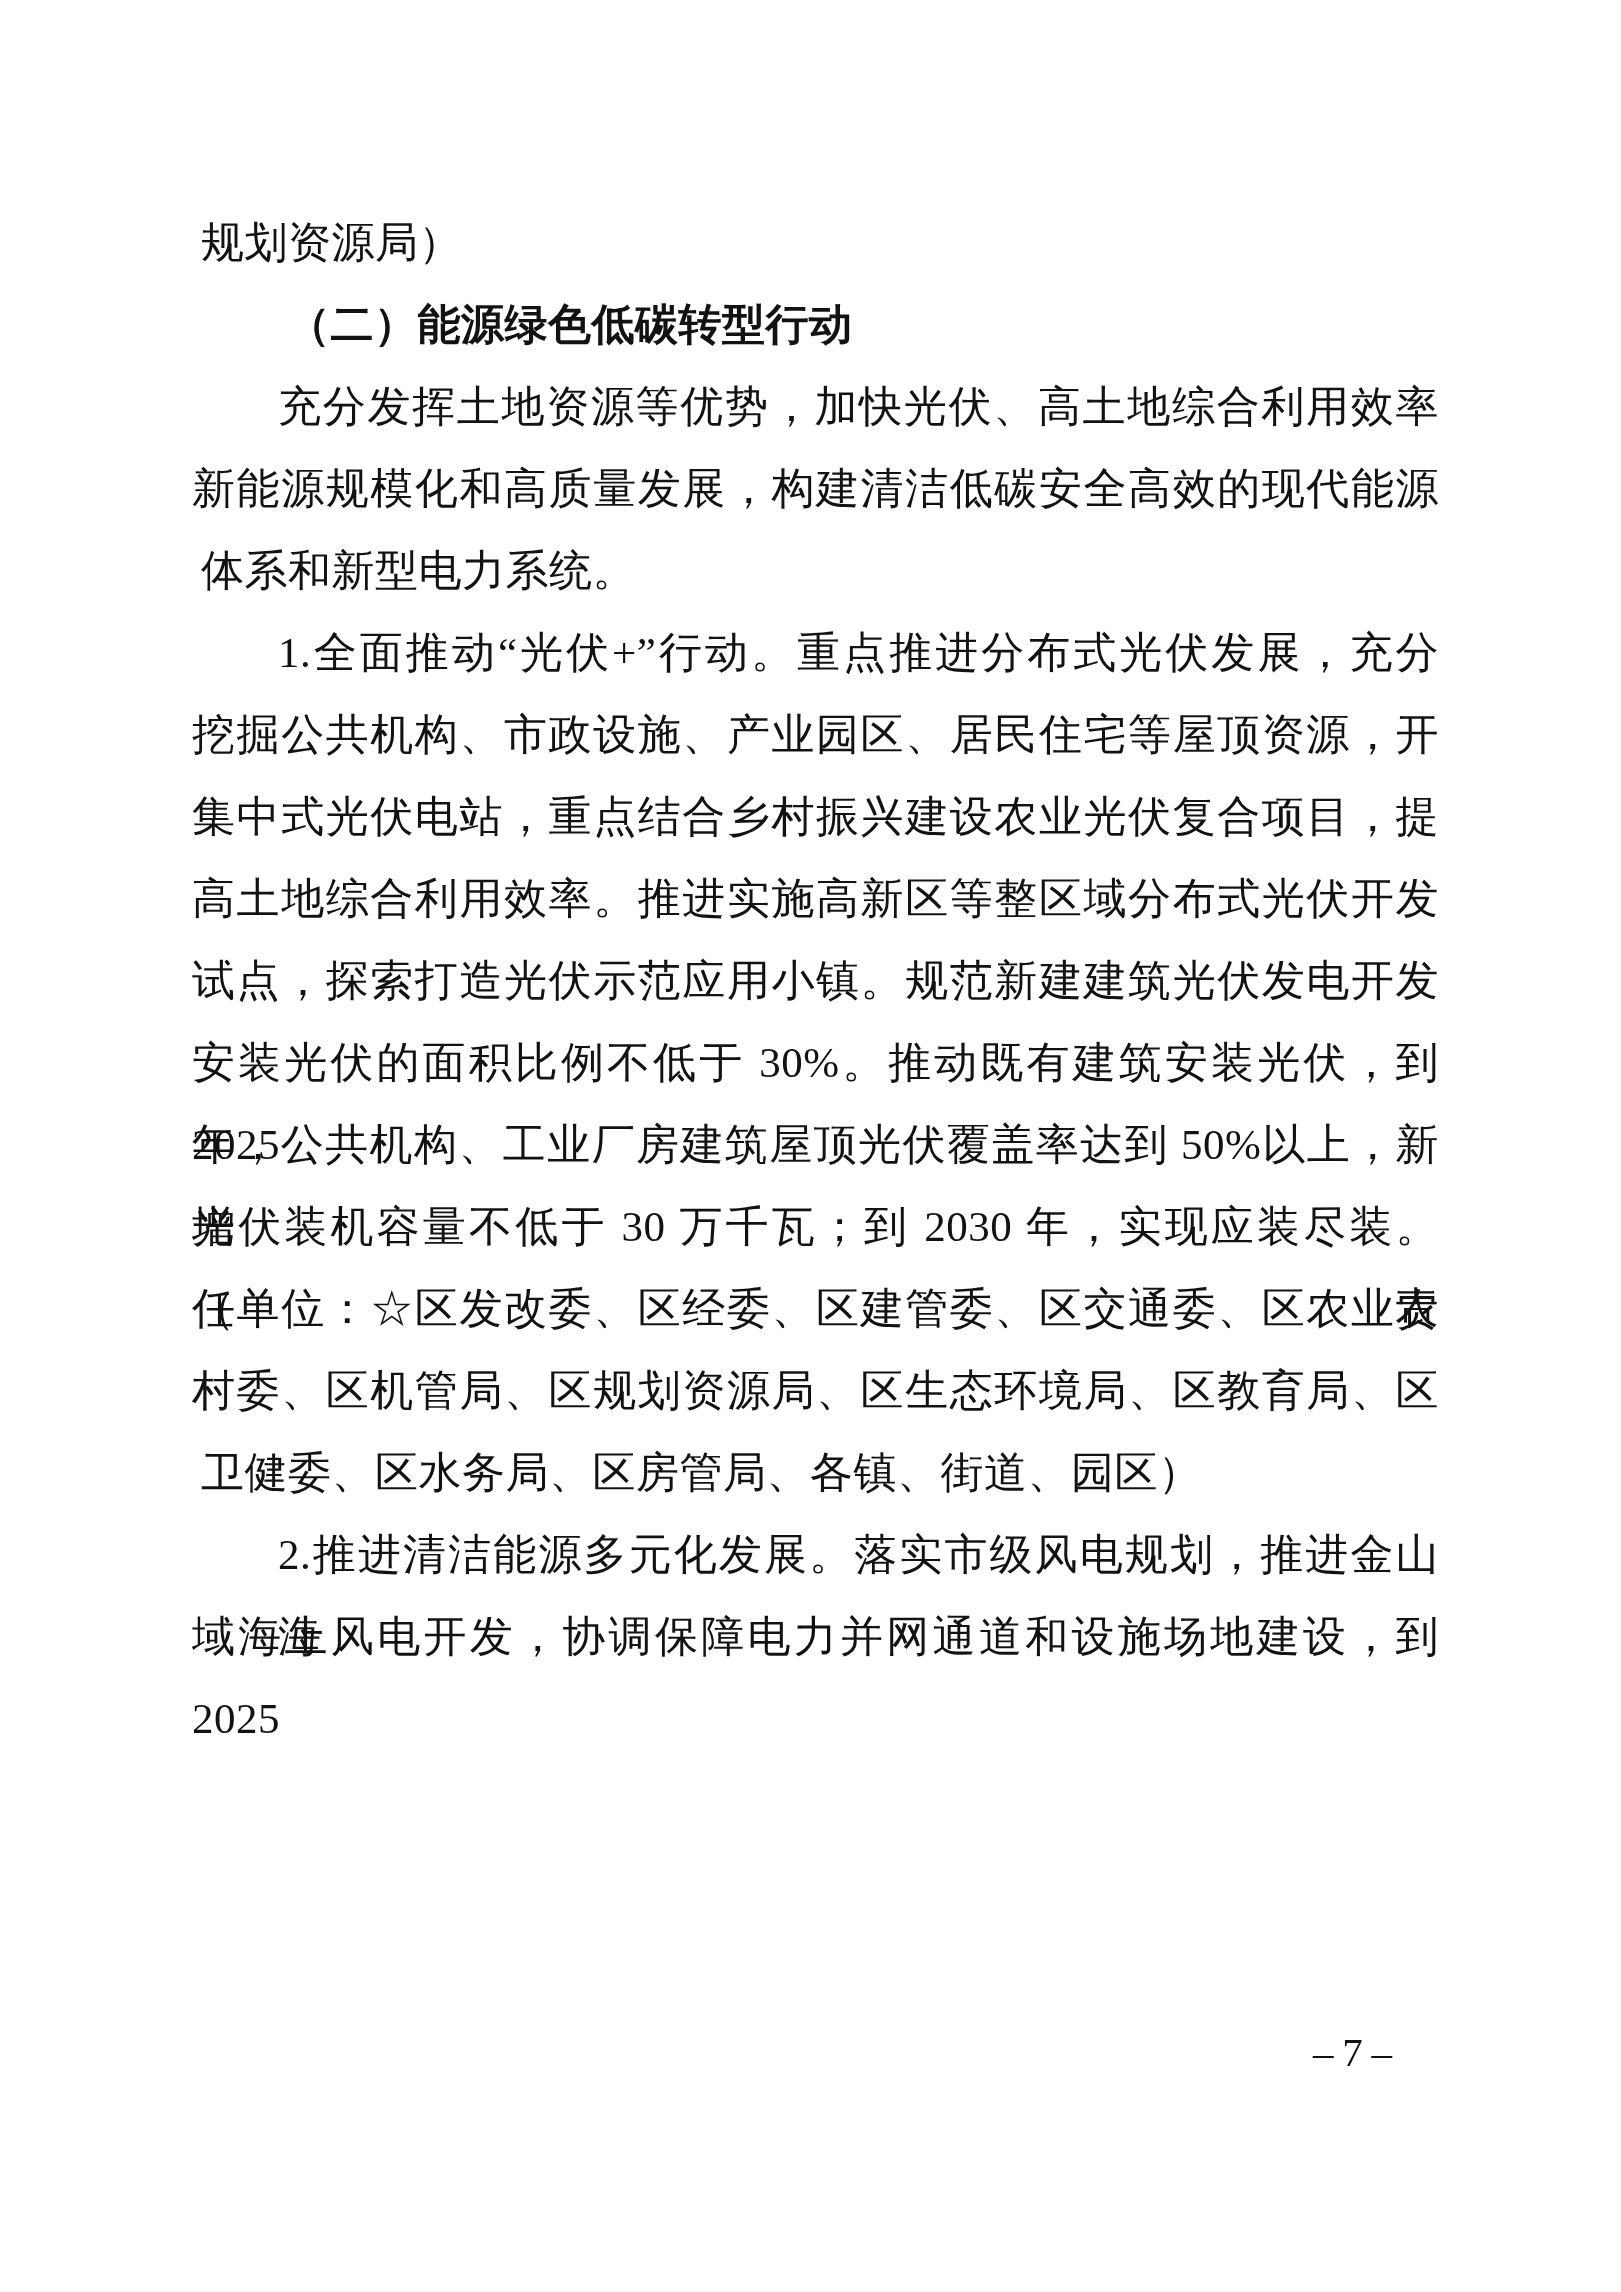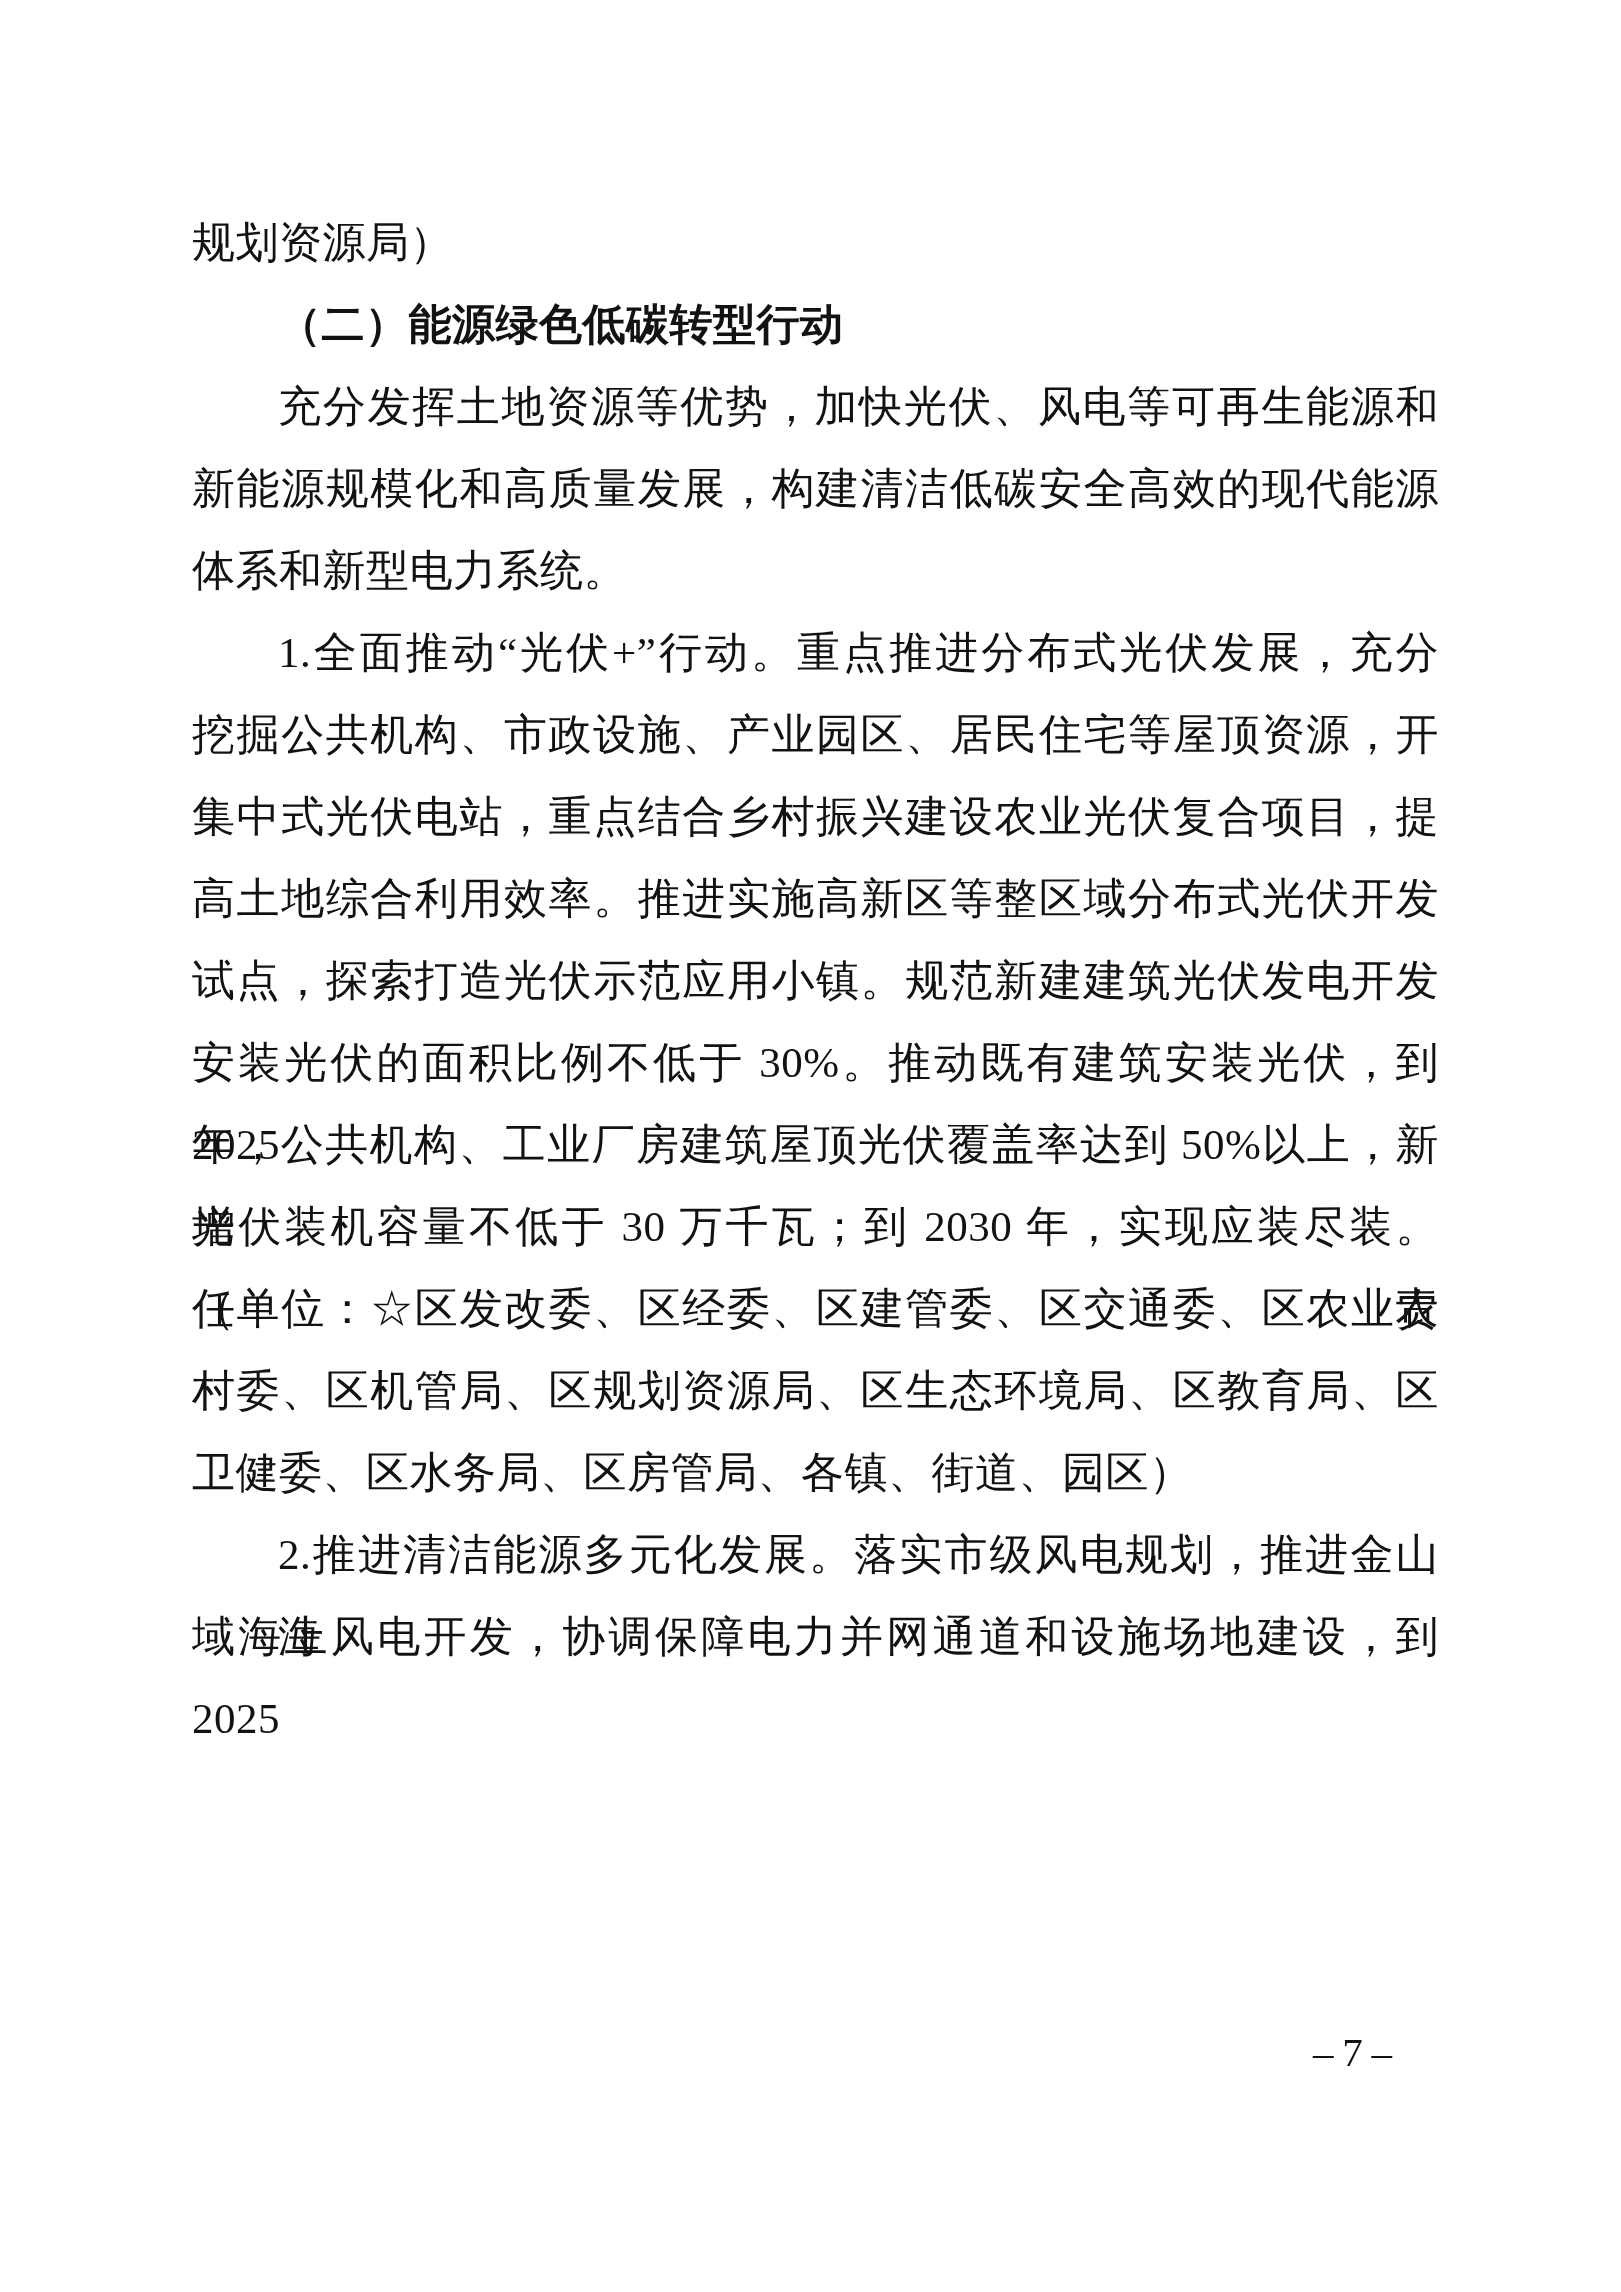--- a/index.html
+++ b/index.html
@@ -29,20 +29,21 @@
     line-height: 82px;
     white-space: normal;
     text-align: justify;
     text-align-last: justify;
     text-justify: inter-character;
     letter-spacing: 0.5px;
   }
   .line.nojust {
     text-align: left;
     text-align-last: left;
+    margin-left: 9px;
   }
   .line.indent {
     padding-left: 86px;
   }
   .line.bold {
     font-weight: 700;
   }
   .pagenum {
     position: absolute;
     left: 1313px;
@@ -54,21 +55,21 @@
     white-space: nowrap;
   }
 </style>
 </head>
 <body>
 
 <div class="page">
   <div class="textblock">
       <div class="line nojust">规划资源局）</div>
       <div class="line indent bold nojust">（二）能源绿色低碳转型行动</div>
-      <div class="line indent">充分发挥土地资源等优势，加快光伏、风电等可再生能源和</div>
+      <div class="line indent">充分发挥土地资源等优势，加快光伏、高土地综合利用效率</div>
       <div class="line">新能源规模化和高质量发展，构建清洁低碳安全高效的现代能源</div>
       <div class="line nojust">体系和新型电力系统。</div>
       <div class="line indent">1.全面推动“光伏+”行动。重点推进分布式光伏发展，充分</div>
       <div class="line">挖掘公共机构、市政设施、产业园区、居民住宅等屋顶资源，开</div>
       <div class="line">集中式光伏电站，重点结合乡村振兴建设农业光伏复合项目，提</div>
       <div class="line">高土地综合利用效率。推进实施高新区等整区域分布式光伏开发</div>
       <div class="line">试点，探索打造光伏示范应用小镇。规范新建建筑光伏发电开发</div>
       <div class="line">安装光伏的面积比例不低于 30%。推动既有建筑安装光伏，到 2025</div>
       <div class="line">年，公共机构、工业厂房建筑屋顶光伏覆盖率达到 50%以上，新增</div>
       <div class="line">光伏装机容量不低于 30 万千瓦；到 2030 年，实现应装尽装。（责</div>

